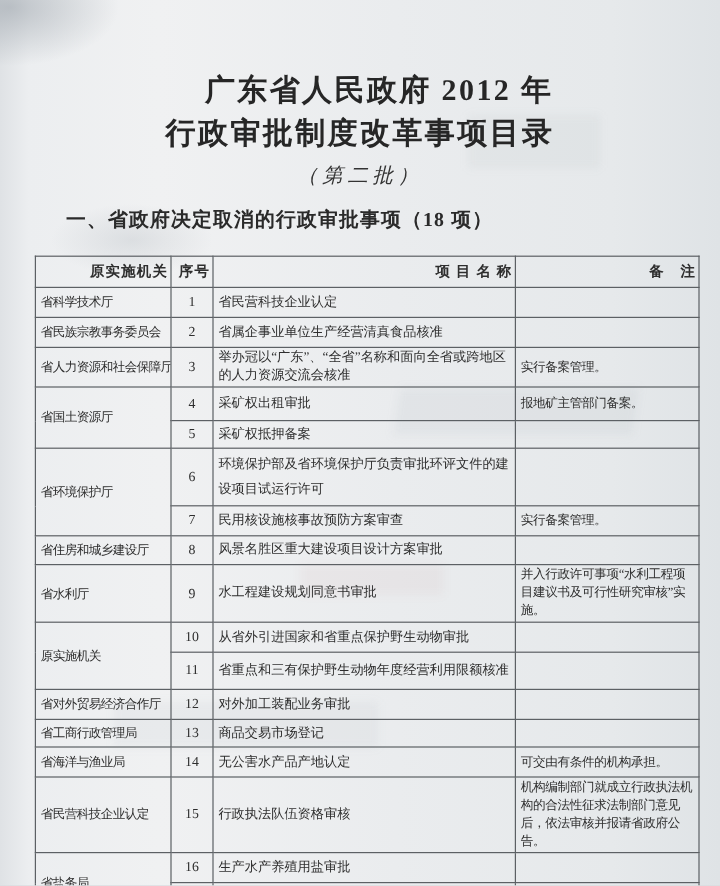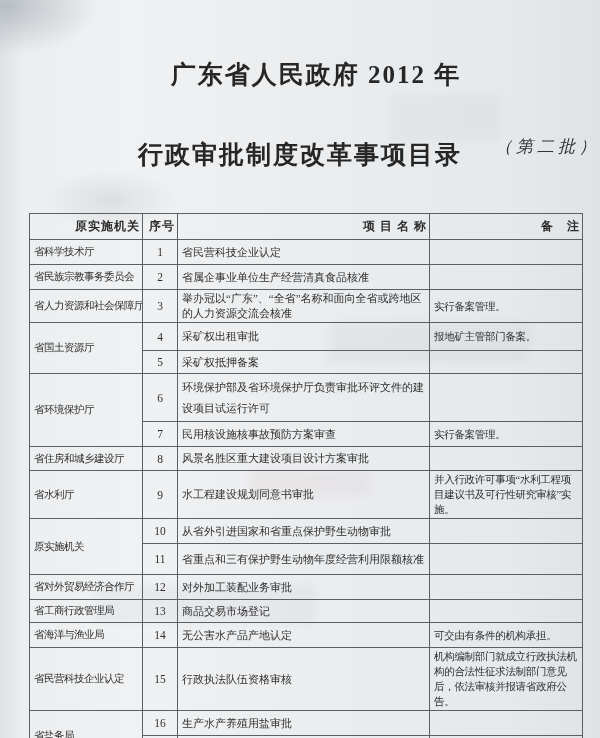--- a/index.html
+++ b/index.html
@@ -13,22 +13,22 @@
       linear-gradient(90deg, #dfe2e5 0, #eceef0 4%, #f0f1f2 22%, #eaecee 55%, #e6e9eb 85%, #dfe3e6 100%),
       #e9ebed;
   }
   .artifact{position:absolute;pointer-events:none;filter:blur(4px);}
   .a1{left:330px;top:323px;width:200px;height:40px;background:rgba(110,125,140,.07);transform:skewX(-8deg);}
   .a2{left:390px;top:96px;width:110px;height:44px;background:rgba(115,128,142,.06);}
   .a3{left:95px;top:585px;width:220px;height:38px;background:rgba(112,126,138,.055);}
   .a4{left:250px;top:470px;width:120px;height:26px;background:rgba(150,60,60,.04);}
   .title{position:absolute;width:100%;text-align:center;font-weight:bold;color:#262626;letter-spacing:2px;}
   .t1{top:58px;font-size:25px;padding-left:16px;}
-  .t2{top:94px;font-size:25px;margin-top:44px;}
-  .subtitle{position:absolute;top:135px;width:100%;text-align:right;font-size:17px;font-style:italic;letter-spacing:4px;color:#333;}
+  .t2{top:94px;font-size:25px;}
+  .subtitle{position:absolute;top:135px;width:100%;text-align:center;font-size:17px;font-style:italic;letter-spacing:4px;color:#333;}
   .section{position:absolute;top:172px;left:55px;font-size:16.5px;font-weight:bold;letter-spacing:1px;color:#2a2a2a;}
   table.doc{
     position:absolute;left:29px;top:213px;width:553px;
     border-collapse:collapse;table-layout:fixed;
     font-size:11.5px;color:#2e2e2e;
   }
   table.doc th,table.doc td{
     border:1px solid #5c6064;vertical-align:middle;
     padding:1px 4px;overflow:hidden;
   }
@@ -45,20 +45,21 @@
 <div class="page">
 
   <div class="artifact a1"></div>
   <div class="artifact a2"></div>
   <div class="artifact a3"></div>
   <div class="artifact a4"></div>
 
   <div class="title t1">广东省人民政府 2012 年</div>
   <div class="title t2">行政审批制度改革事项目录</div>
   <div class="subtitle">（第二批）</div>
+  <div class="section">一、省政府决定取消的行政审批事项（18 项）</div>
 
   <table class="doc">
     <colgroup>
       <col style="width:113px">
         <col style="width:35px">
         <col style="width:252px">
         <col style="width:153px">
     </colgroup>
     <thead>
       <tr style="height:25px">

